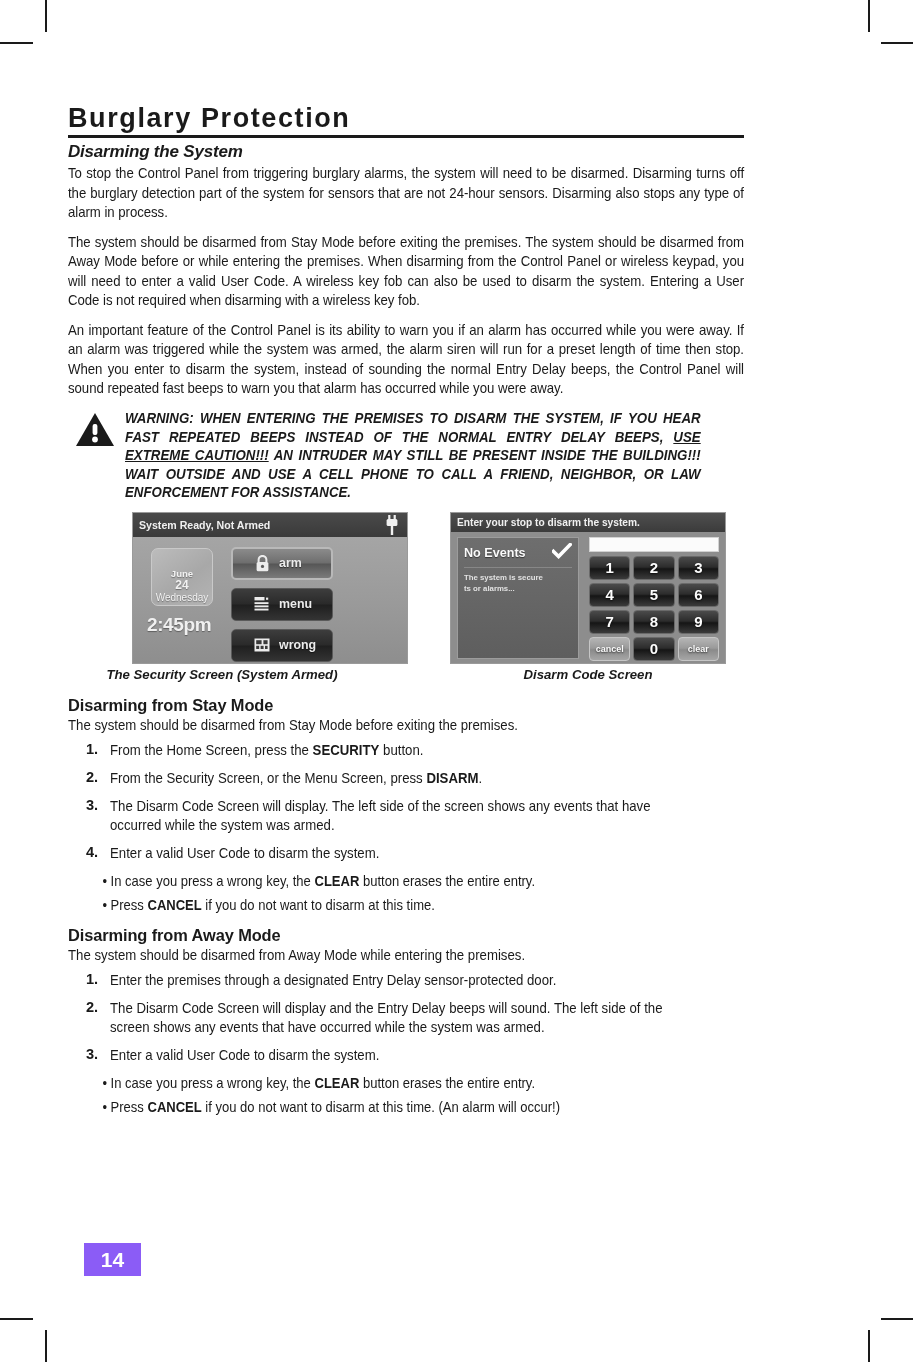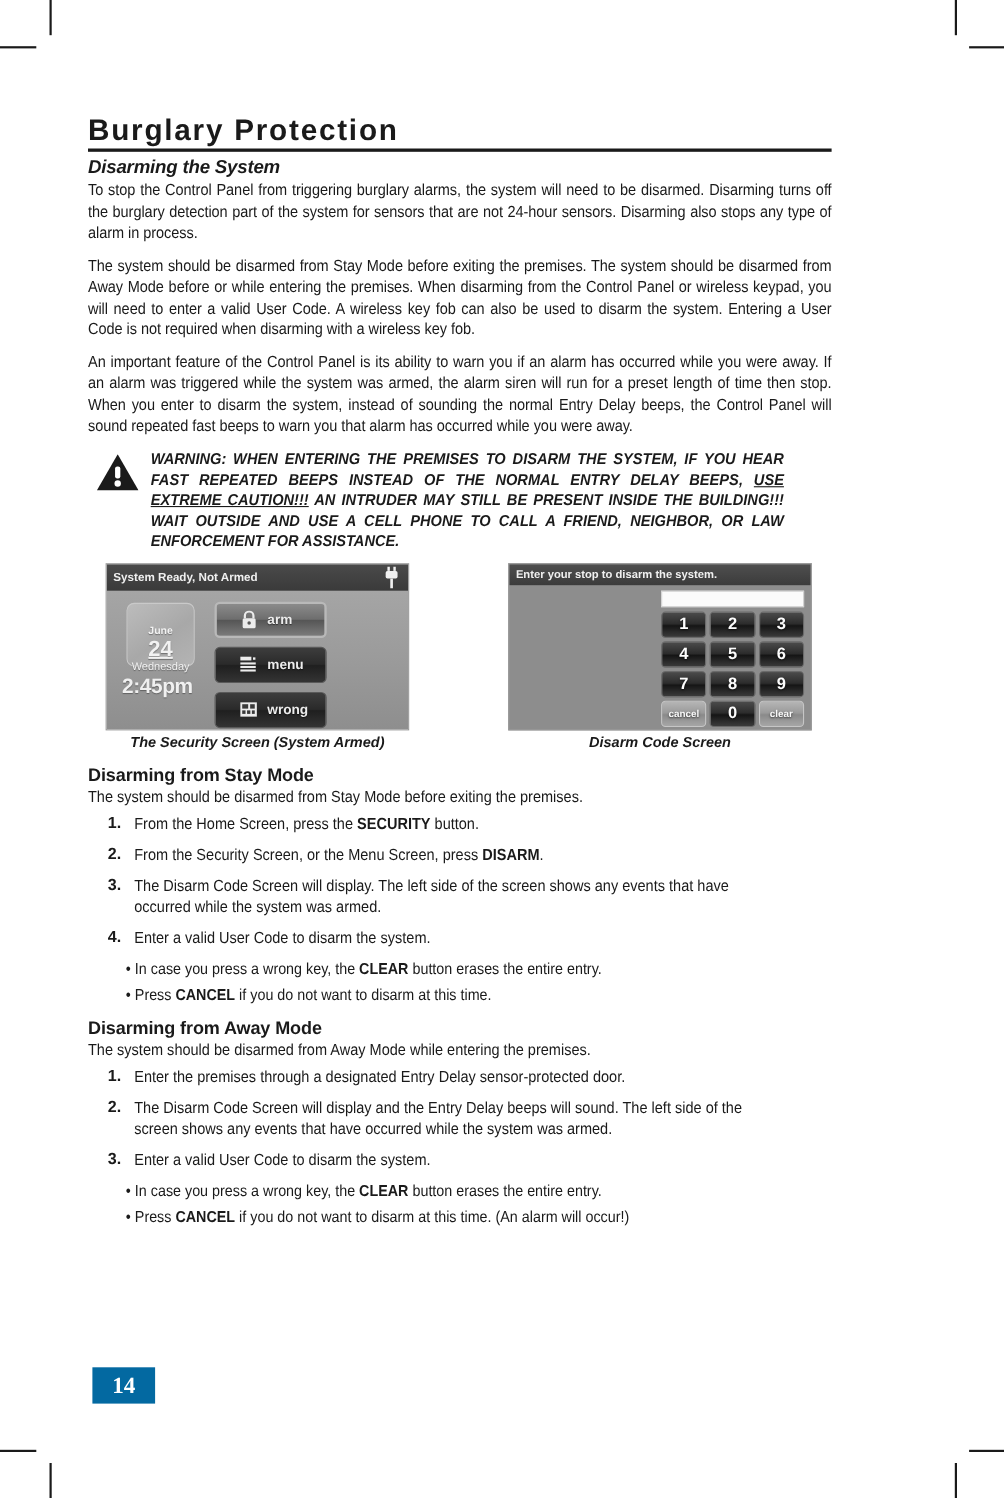--- a/index.html
+++ b/index.html
@@ -24,21 +24,21 @@
   .cm-tr-v { left: 868px; top: 0;     width: 2px;  height: 32px; }
   .cm-tr-h { left: 881px; top: 42px;  width: 32px; height: 2px; }
   .cm-bl-v { left: 45px;  top: 1330px;width: 2px;  height: 32px; }
   .cm-bl-h { left: 0;     top: 1318px;width: 33px; height: 2px; }
   .cm-br-v { left: 868px; top: 1330px;width: 2px;  height: 32px; }
   .cm-br-h { left: 881px; top: 1318px;width: 32px; height: 2px; }
 
   
   .page {
     position: absolute;
-    left: 80px;
+    left: 68px;
     top: 104px;
     width: 676px;
   }
 
   .chapter-title {
     font-size: 27px;
     font-weight: bold;
     letter-spacing: 1.6px;
     line-height: 1.05;
     margin: 0 0 3px 0;
@@ -120,21 +120,21 @@
   .fig-caption {
     text-align: center;
     font-size: 13.2px;
     font-weight: bold;
     font-style: italic;
     margin-top: 3px;
     width: 276px;
   }
 
   
-  .sec-screen { background: linear-gradient(180deg,#a9a9a9 0%, #9a9a9a 60%, #8e8e8e 100%); }
+  .sec-screen { background: linear-gradient(180deg,#a9a9a9 0%, #9a9a9a 60%, #8e8e8e 100%); margin-left: 48px; }
   .sec-topbar {
     height: 24px;
     background: linear-gradient(180deg,#4a4a4a 0%, #3a3a3a 100%);
     color: #f0f0f0;
     font-size: 10.6px;
     font-weight: bold;
     display: flex;
     align-items: center;
     padding: 0 6px;
     position: relative;
@@ -150,21 +150,21 @@
     background: linear-gradient(145deg,#bcbcbc 0%, #a8a8a8 55%, #b4b4b4 100%);
     border: 1px solid #c9c9c9;
     border-radius: 7px;
     color: #f2f2f2;
     text-align: center;
     box-sizing: border-box;
     padding-top: 20px;
     text-shadow: 0 1px 1px rgba(0,0,0,.35);
   }
   .date-month { font-size: 9.6px; font-weight: bold; line-height: 1.05; }
-  .date-day   { font-size: 20px; font-weight: bold; line-height: 1.15; text-decoration: underline; }
+  .date-day   { font-size: 12px; font-weight: bold; line-height: 1.15; }
   .date-dow   { font-size: 10px; font-weight: normal; line-height: 1.05; }
   .clock {
     position: absolute;
     left: 14px; top: 77px;
     font-size: 19px;
     font-weight: bold;
     color: #f0f0f0;
     text-shadow: 0 1px 1px rgba(0,0,0,.35);
     letter-spacing: -0.4px;
   }
@@ -316,28 +316,27 @@
   }
   b { font-weight: bold; }
 
   
   .pagenum {
     position: absolute;
     left: 84px;
     top: 1243px;
     width: 57px;
     height: 33px;
-    background: #0369a1;
+    background: #8b5cf6;
     color: #ffffff;
     font-size: 21px;
     font-weight: bold;
     display: flex;
     align-items: center;
     justify-content: center;
-    font-family: Liberation Serif, serif;
   }
 </style>
 </head>
 <body>
 
 <div class="cropmark cm-tl-v"></div>
 <div class="cropmark cm-tl-h"></div>
 <div class="cropmark cm-tr-v"></div>
 <div class="cropmark cm-tr-h"></div>
 <div class="cropmark cm-bl-v"></div>
@@ -433,20 +432,34 @@
       </div>
       <div class="fig-caption">The Security Screen (System Armed)</div>
     </div>
 
     <div class="fig fig-b">
       <div class="screen dis-screen">
         <div class="dis-topbar">
           <span>Enter your stop to disarm the system.</span>
         </div>
         <div class="dis-body">
+          <div class="events-panel">
+            <div class="events-title-row">
+              <span class="events-title">No Events</span>
+              <span>
+                <svg width="20" height="16" viewBox="0 0 20 16" aria-hidden="true">
+                  <path d="M1.5 8.4 L6.6 13.5 L18.2 1.6" fill="none" stroke="#ffffff" stroke-width="3.6" stroke-linecap="square"></path>
+                </svg>
+              </span>
+            </div>
+            <div class="events-sub">
+              <div>The system is secure</div>
+              <div>ts or alarms...</div>
+            </div>
+          </div>
 
           <div class="keypad">
             <div class="code-field"></div>
             <div class="keys">
               <div class="key">1</div>
               <div class="key">2</div>
               <div class="key">3</div>
               <div class="key">4</div>
               <div class="key">5</div>
               <div class="key">6</div>

